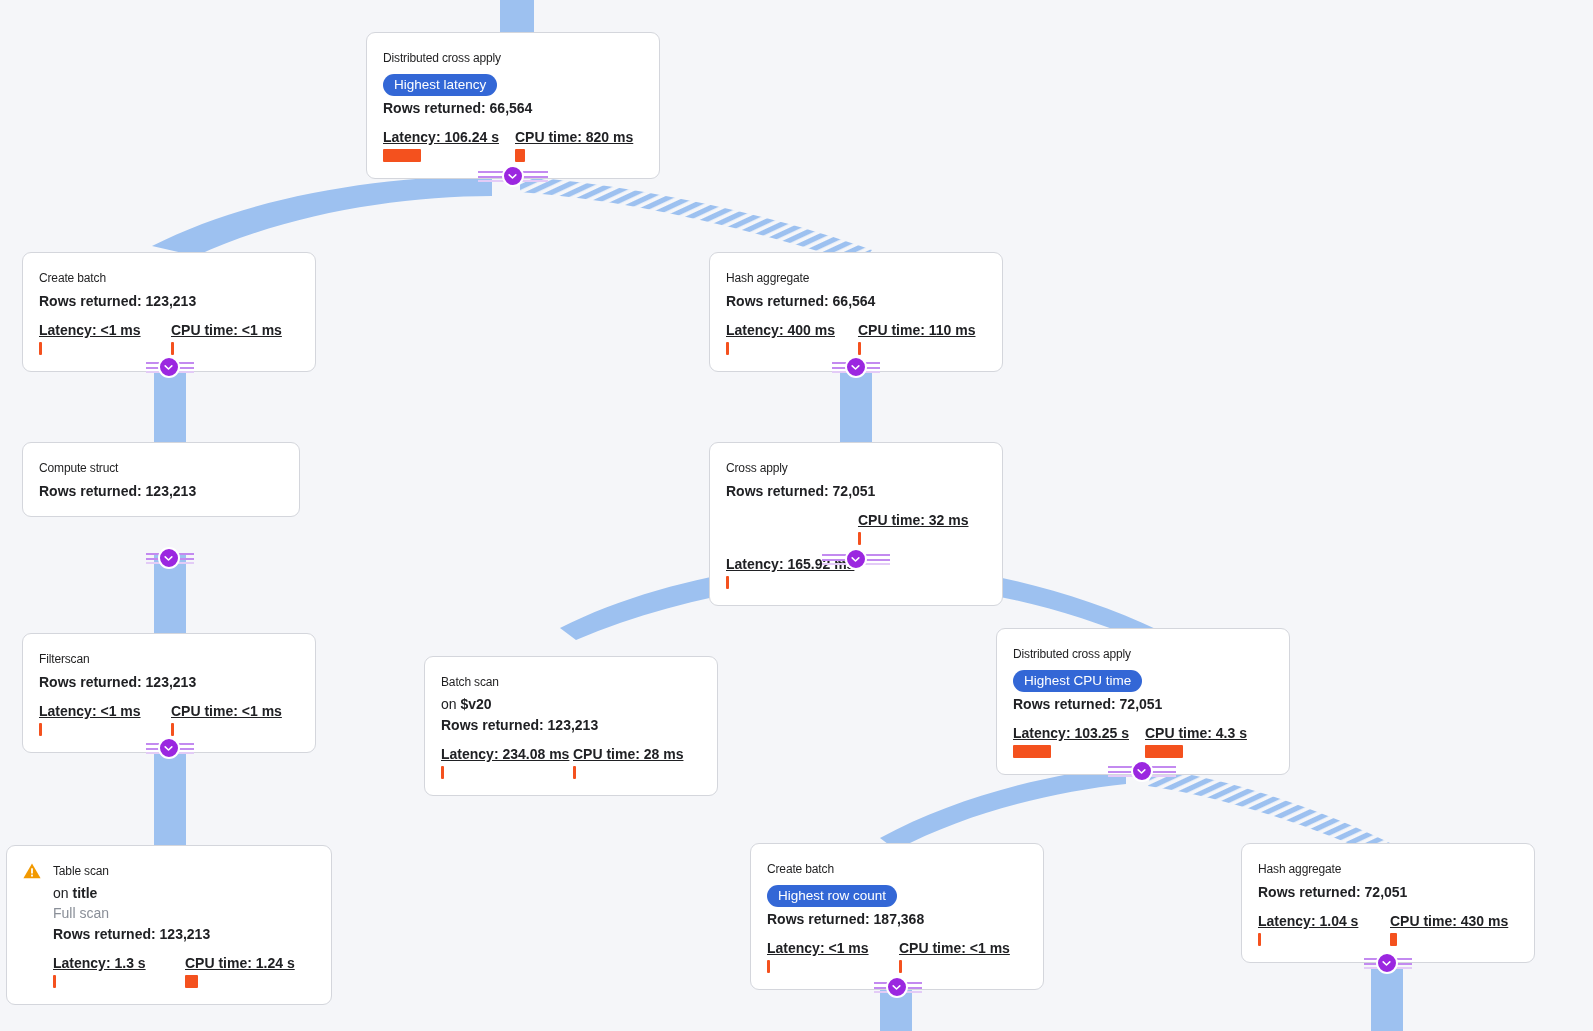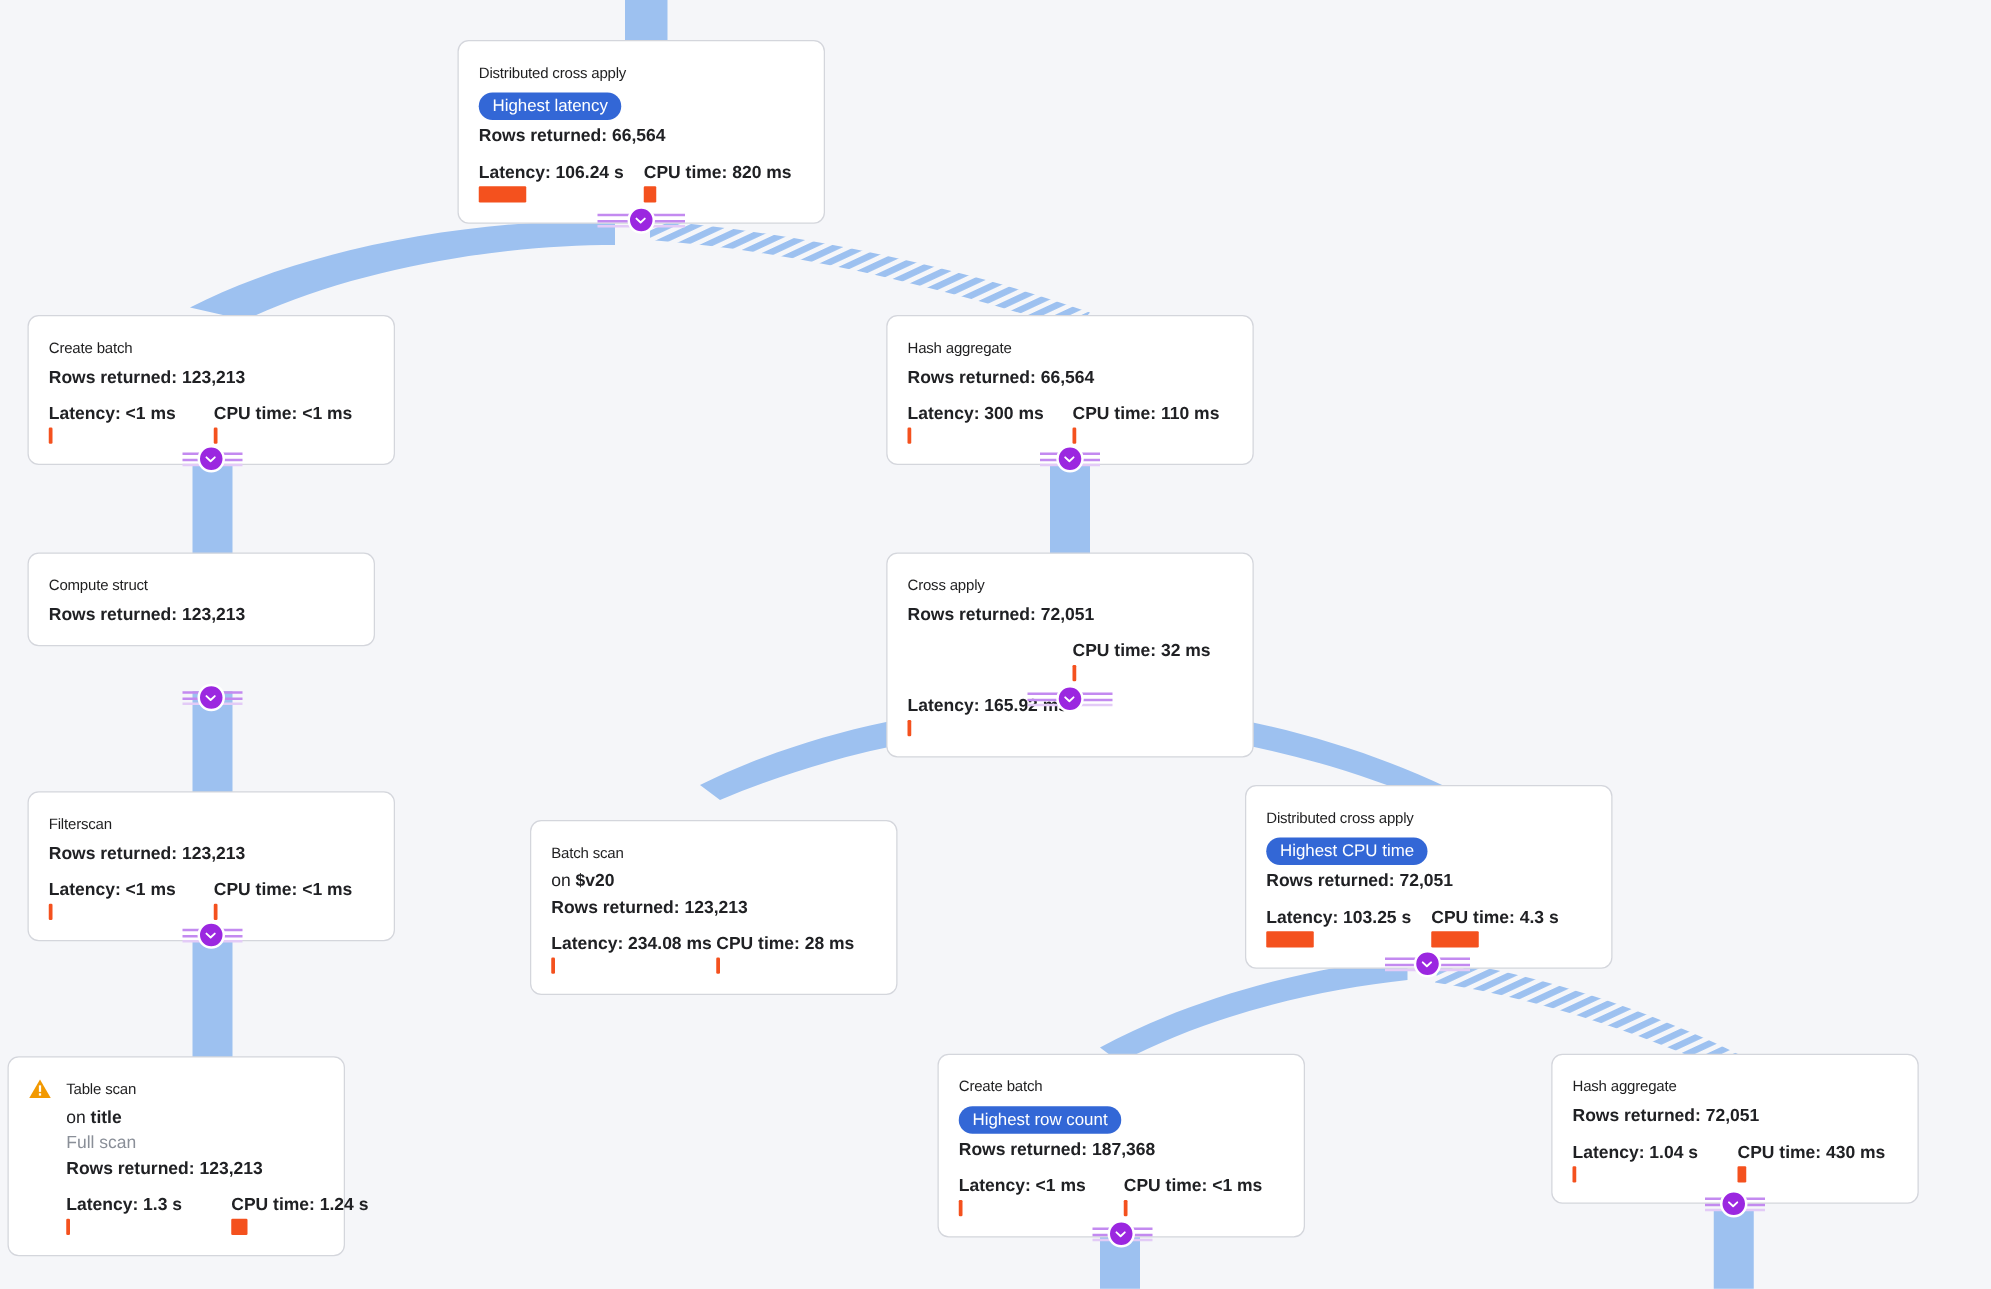--- a/index.html
+++ b/index.html
@@ -104,20 +104,21 @@
   }
   .metric {
     flex: 0 0 auto;
   }
   .metric-label {
     font-size: 14px;
     font-weight: bold;
     color: #202124;
     line-height: 17px;
     white-space: nowrap;
+    text-decoration: underline;
   }
   .metric-bar {
     height: 13px;
     margin-top: 3px;
     background: #f4511e;
     border-radius: 1px;
   }
 
   
   .connector {
@@ -252,21 +253,21 @@
     </div>
   </div>
 
   <div class="node" style="left:709px; top:252px; width:294px;">
     <div class="node-inner">
       <div class="node-body">
         <div class="node-title">Hash aggregate</div>
         <div class="rows">Rows returned: 66,564</div>
         <div class="metrics">
           <div class="metric" style="width:132px;">
-            <div class="metric-label">Latency: 300 ms</div>
+            <div class="metric-label">Latency: 400 ms</div>
             <div class="metric-bar" style="width:3px;"></div>
           </div>
           <div class="metric">
             <div class="metric-label">CPU time: 110 ms</div>
             <div class="metric-bar" style="width:3px;"></div>
           </div>
         </div>
       </div>
     </div>
   </div>
@@ -351,21 +352,21 @@
           </div>
           <div class="metric">
             <div class="metric-label">CPU time: 4.3 s</div>
             <div class="metric-bar" style="width:38px;"></div>
           </div>
         </div>
       </div>
     </div>
   </div>
 
-  <div class="node" style="left:6px; top:845px; width:270px;">
+  <div class="node" style="left:6px; top:845px; width:326px;">
     <div class="node-inner">
       <div class="warn-icon">
         <svg width="18" height="16" viewBox="0 0 18 16" xmlns="http://www.w3.org/2000/svg">
           <path d="M9 0.6 L17.6 15.3 L0.4 15.3 Z" fill="#f29900"></path>
           <rect x="8.1" y="5.3" width="1.8" height="5.2" fill="#ffffff"></rect>
           <rect x="8.1" y="11.6" width="1.8" height="1.9" fill="#ffffff"></rect>
         </svg>
       </div>
       <div class="node-body">
         <div class="node-title">Table scan</div>

